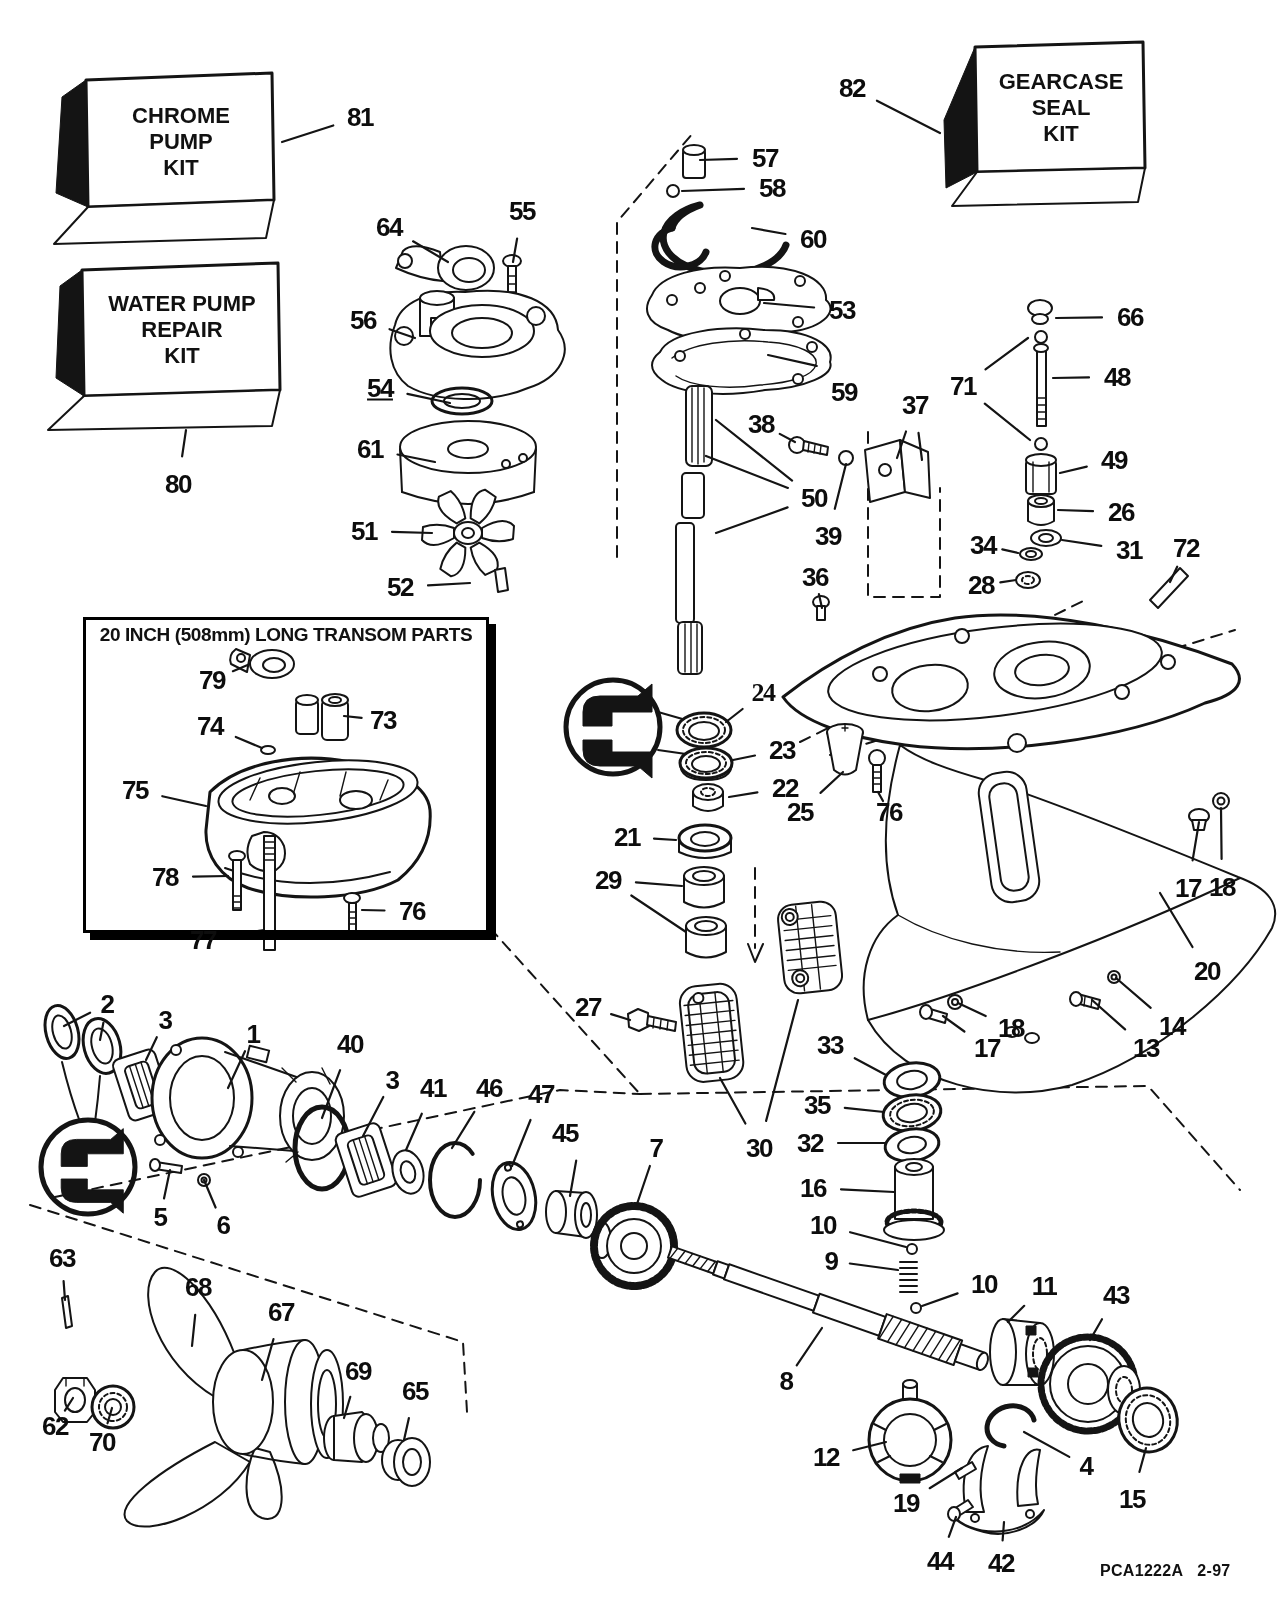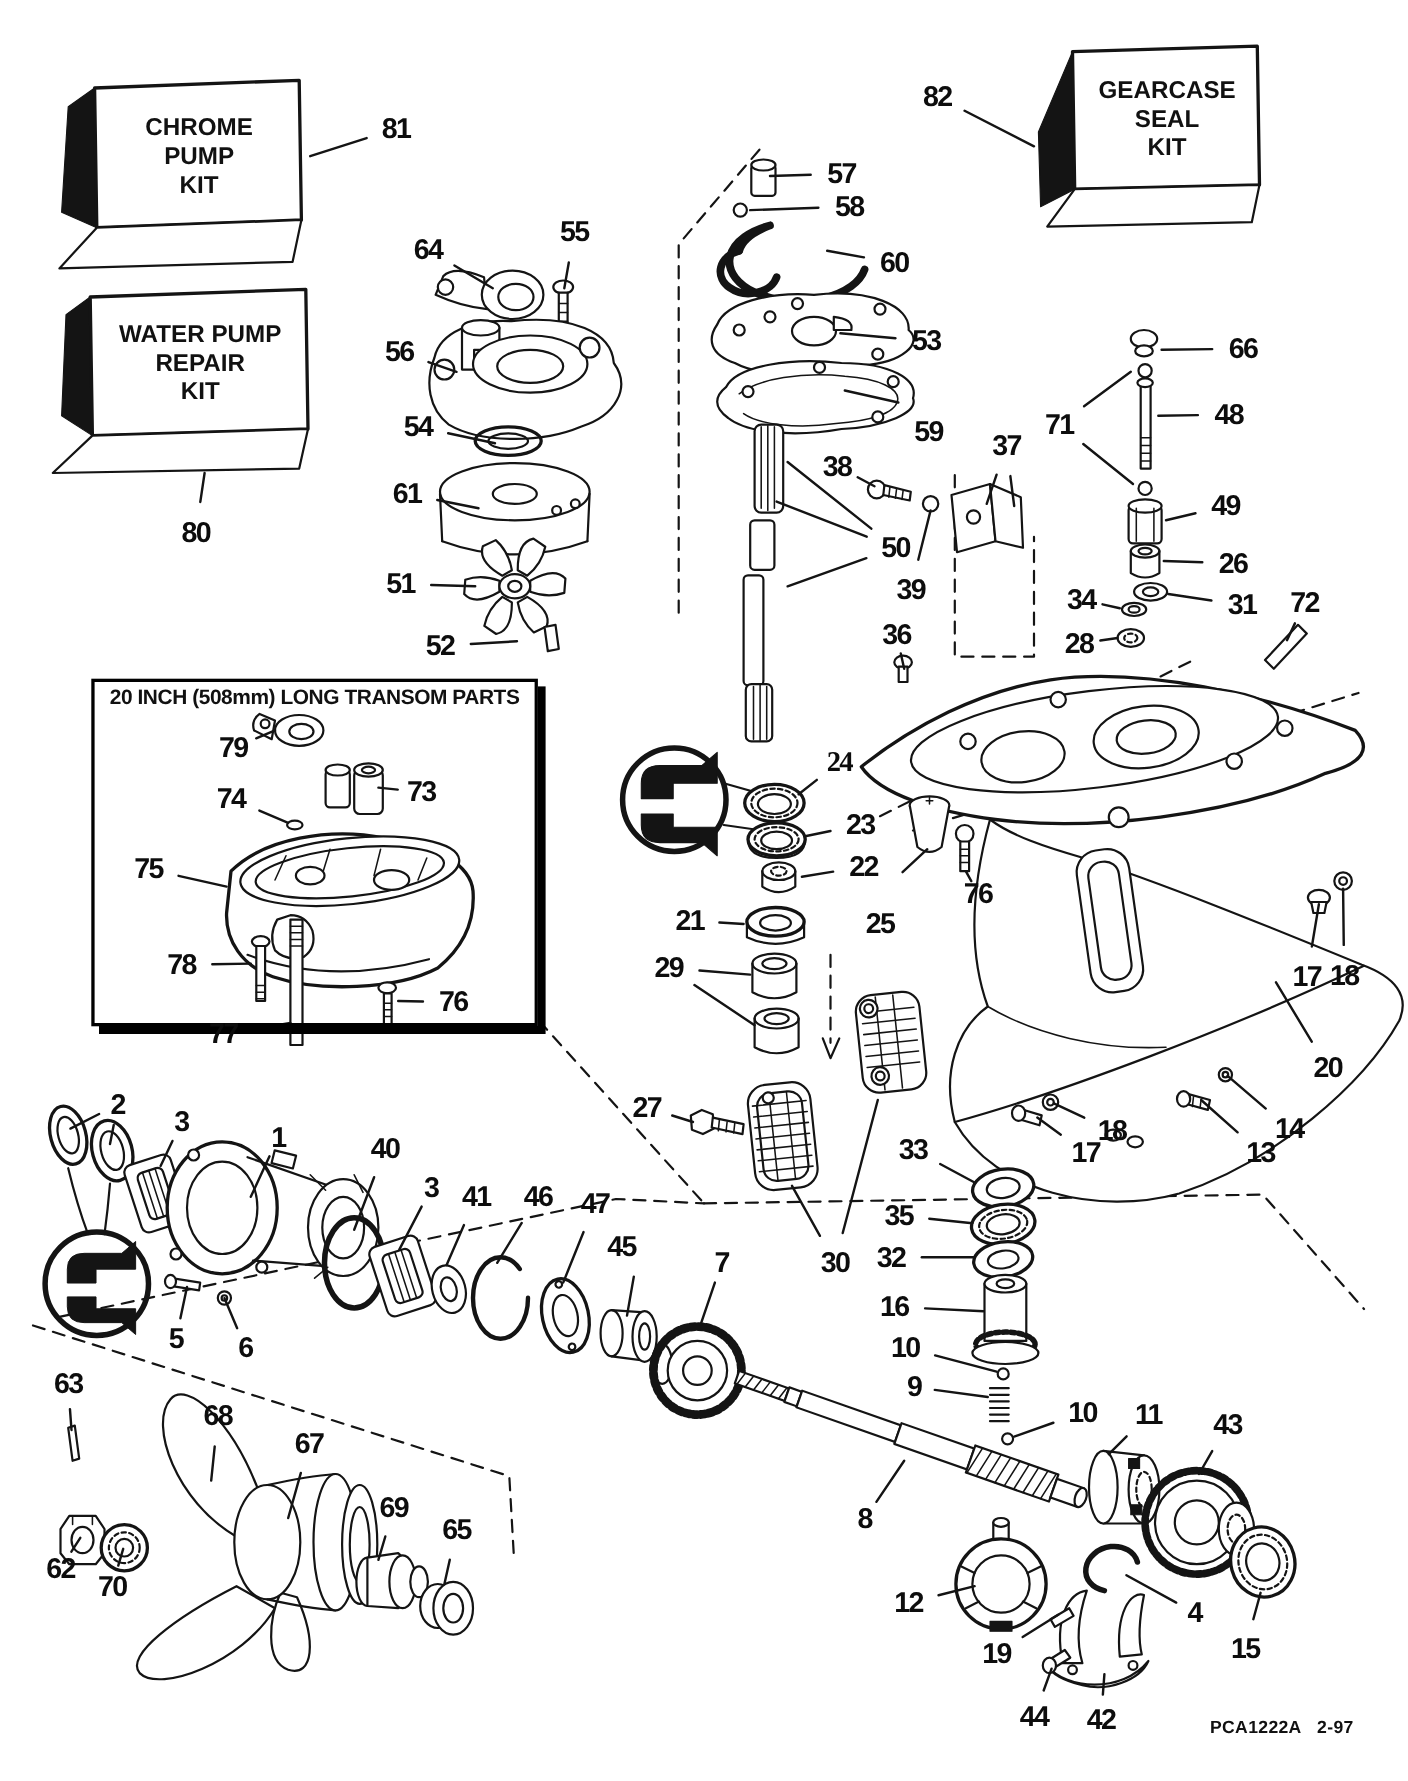--- a/index.html
+++ b/index.html
@@ -656,42 +656,42 @@
       <span class="callout" style="left: 178px; top: 484px;">80</span>
       <span class="callout" style="left: 852px; top: 88px;">82</span>
       <span class="callout" style="left: 765px; top: 158px;">57</span>
       <span class="callout" style="left: 772px; top: 188px;">58</span>
       <span class="callout" style="left: 813px; top: 239px;">60</span>
       <span class="callout" style="left: 842px; top: 310px;">53</span>
       <span class="callout" style="left: 844px; top: 372px; margin-top: 20px;">59</span>
       <span class="callout" style="left: 389px; top: 227px;">64</span>
       <span class="callout" style="left: 522px; top: 211px;">55</span>
       <span class="callout" style="left: 363px; top: 320px;">56</span>
-      <span class="callout" style="left: 380px; top: 388px;">54</span>
+      <span class="callout" style="left: 380px; top: 388px; text-decoration: underline;">54</span>
       <span class="callout" style="left: 370px; top: 449px;">61</span>
       <span class="callout" style="left: 364px; top: 531px;">51</span>
       <span class="callout" style="left: 400px; top: 587px;">52</span>
       <span class="callout" style="left: 1130px; top: 317px;">66</span>
       <span class="callout" style="left: 1117px; top: 377px;">48</span>
       <span class="callout" style="left: 963px; top: 386px;">71</span>
       <span class="callout" style="left: 1114px; top: 460px;">49</span>
       <span class="callout" style="left: 1121px; top: 512px;">26</span>
       <span class="callout" style="left: 983px; top: 545px;">34</span>
       <span class="callout" style="left: 1129px; top: 550px;">31</span>
       <span class="callout" style="left: 1186px; top: 548px;">72</span>
       <span class="callout" style="left: 981px; top: 585px;">28</span>
       <span class="callout" style="left: 915px; top: 405px;">37</span>
       <span class="callout" style="left: 761px; top: 424px;">38</span>
       <span class="callout" style="left: 814px; top: 498px;">50</span>
       <span class="callout" style="left: 828px; top: 536px;">39</span>
       <span class="callout" style="left: 815px; top: 577px;">36</span>
       <span class="callout" style="left: 763px; top: 693px; font-family: Liberation Serif, serif;">24</span>
       <span class="callout" style="left: 782px; top: 750px;">23</span>
       <span class="callout" style="left: 785px; top: 788px;">22</span>
-      <span class="callout" style="left: 800px; top: 812px; margin-top: 28px;">25</span>
+      <span class="callout" style="left: 800px; top: 812px;">25</span>
       <span class="callout" style="left: 889px; top: 812px;">76</span>
       <span class="callout" style="left: 627px; top: 837px;">21</span>
       <span class="callout" style="left: 608px; top: 880px;">29</span>
       <span class="callout" style="left: 1188px; top: 888px;">17</span>
       <span class="callout" style="left: 1222px; top: 887px;">18</span>
       <span class="callout" style="left: 1207px; top: 971px;">20</span>
       <span class="callout" style="left: 1011px; top: 1028px;">18</span>
       <span class="callout" style="left: 987px; top: 1048px;">17</span>
       <span class="callout" style="left: 1172px; top: 1026px;">14</span>
       <span class="callout" style="left: 1146px; top: 1048px;">13</span>

